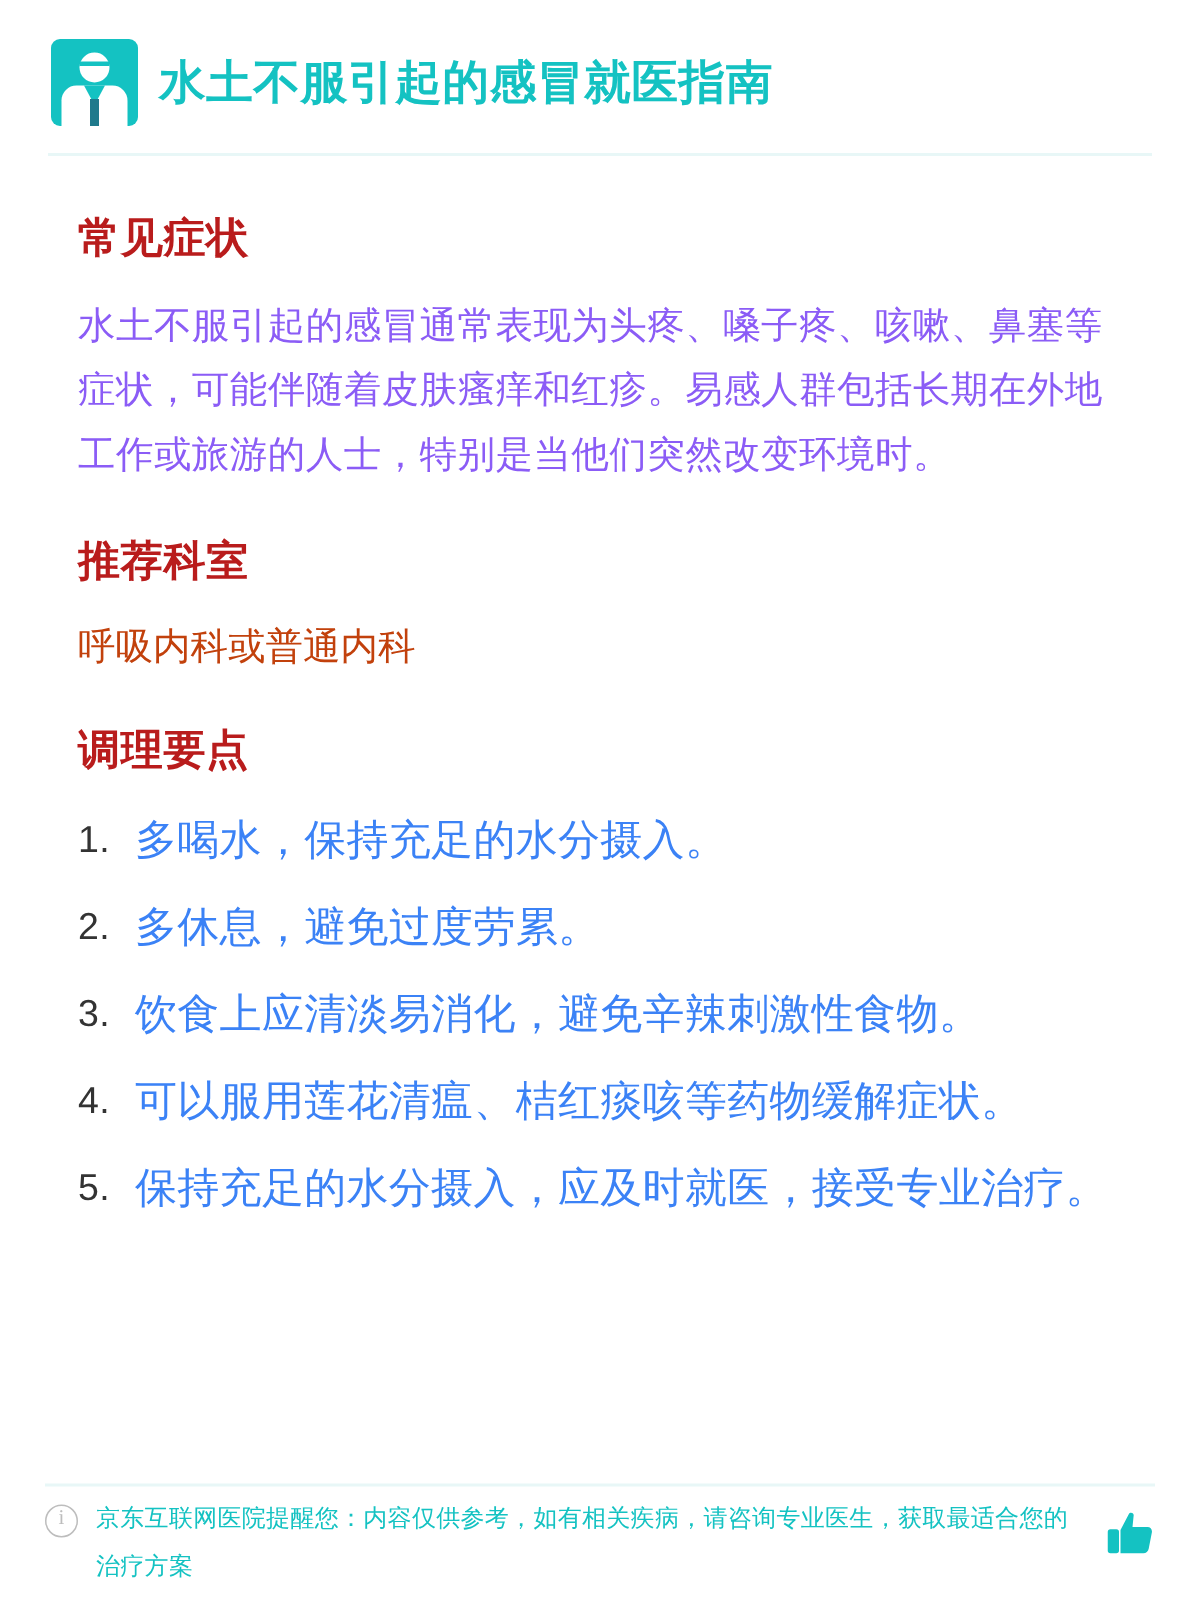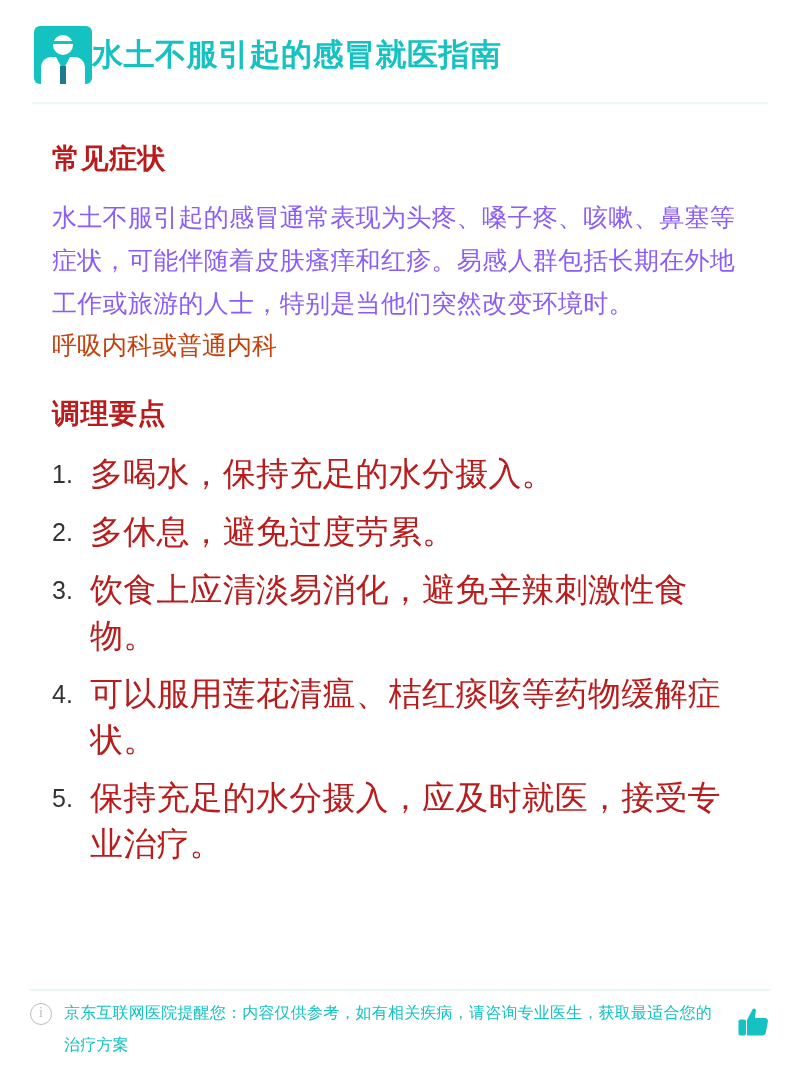--- a/index.html
+++ b/index.html
@@ -17,20 +17,21 @@
     width: 800px;
     height: 1077px;
     background: #ffffff;
     box-sizing: border-box;
     padding: 26px 30px 0 30px;
   }
   
   .header {
     display: flex;
     align-items: flex-start;
+    gap: 14px;
     padding-left: 4px;
   }
   .doctor-avatar {
     width: 58px;
     height: 58px;
     flex: 0 0 58px;
     position: relative;
     border-radius: 6px;
     background: #14c2c2;
     overflow: hidden;
@@ -115,22 +116,22 @@
     line-height: 40px;
     margin: 0;
   }
   ol.tips {
     list-style: none;
     margin: 18px 0 0 0;
     padding: 0;
     counter-reset: tipcounter;
   }
   ol.tips li {
-    color: #b91c1c;
-    font-size: 33px;
+    color: #3b82f6;
+    font-size: 28px;
     line-height: 46px;
     margin: 0 0 12px 0;
     position: relative;
     padding-left: 38px;
     letter-spacing: 0.2px;
   }
   ol.tips li::before {
     counter-increment: tipcounter;
     content: counter(tipcounter) ".";
     position: absolute;
@@ -202,20 +203,21 @@
     <div class="title">水土不服引起的感冒就医指南</div>
   </div>
 
   <div class="divider"></div>
 
   <div class="content">
 
     <h2 class="section-title">常见症状</h2>
     <p class="paragraph">水土不服引起的感冒通常表现为头疼、嗓子疼、咳嗽、鼻塞等症状，可能伴随着皮肤瘙痒和红疹。易感人群包括长期在外地工作或旅游的人士，特别是当他们突然改变环境时。</p>
 
+    <h2 class="section-title">推荐科室</h2>
     <p class="dept">呼吸内科或普通内科</p>
 
     <h2 class="section-title">调理要点</h2>
     <ol class="tips">
       <li>多喝水，保持充足的水分摄入。</li>
       <li>多休息，避免过度劳累。</li>
       <li>饮食上应清淡易消化，避免辛辣刺激性食物。</li>
       <li>可以服用莲花清瘟、桔红痰咳等药物缓解症状。</li>
       <li>保持充足的水分摄入，应及时就医，接受专业治疗。</li>
     </ol>

